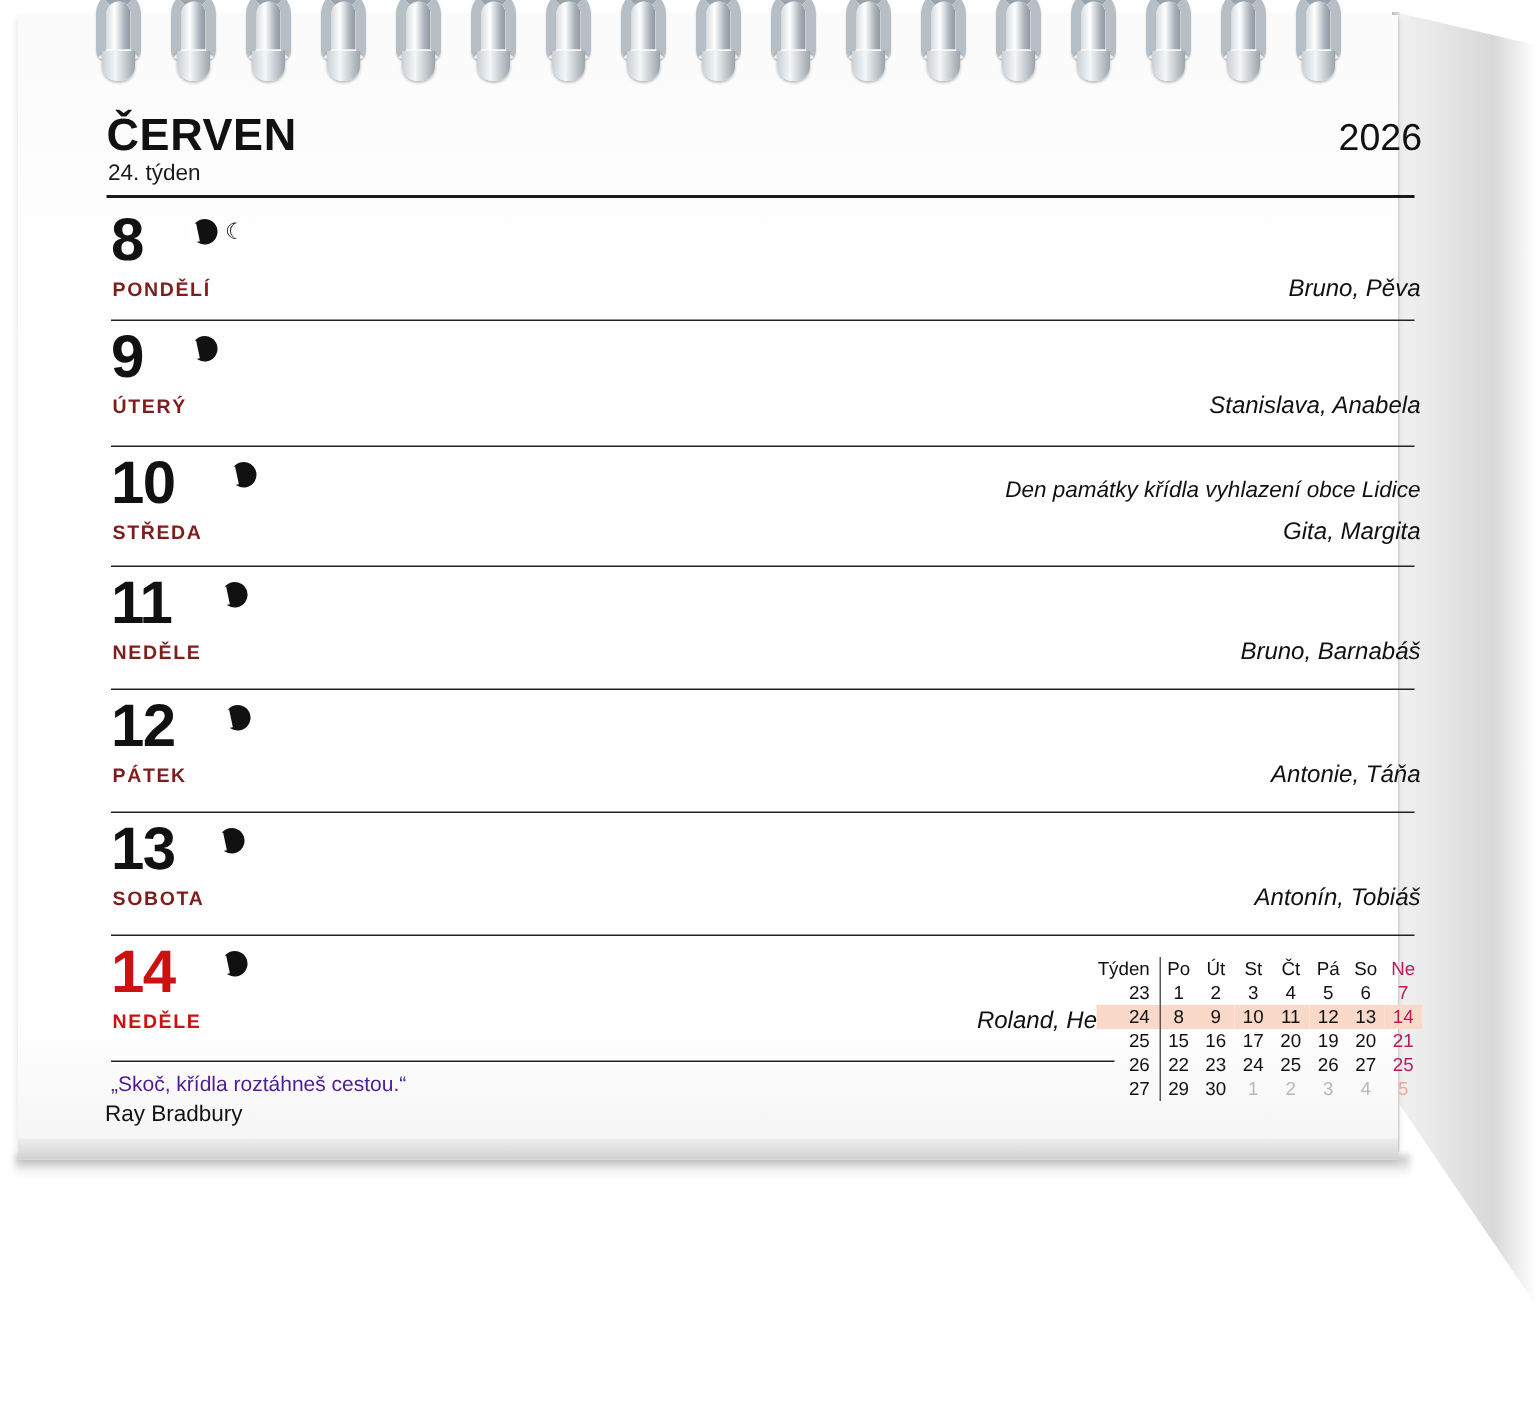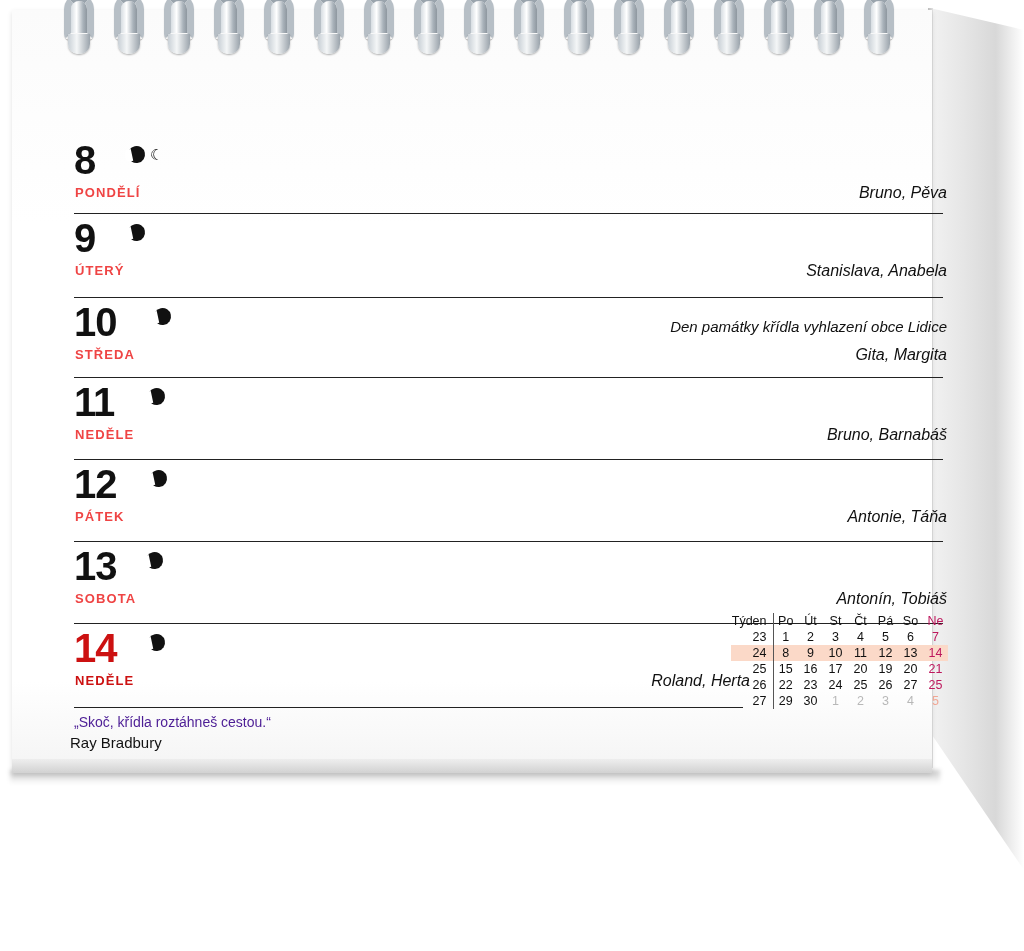--- a/index.html
+++ b/index.html
@@ -141,21 +141,21 @@
   .moon-full::after {
     content:""; position:absolute; left:-3px; top:2px;
     width:7px; height:12px; background:#fff; border-radius:50% 0 0 50%;
   }
   .moon-crescent {
     position: absolute; top: 12px;
     width: 13px; height: 13px; color: #111; font-size: 15px; line-height: 13px;
   }
   .day .dow {
     position: absolute; left: 9px; top: 49px;
-    font-size: 13px; font-weight: bold; letter-spacing: 1.1px; color: #ef4444;
+    font-size: 13px; font-weight: bold; letter-spacing: 1.1px; color: #7f1d1d;
   }
   .day .names {
     position: absolute; right: 3px; top: 48px;
     font-size: 16px; color: #111; font-style: italic;
   }
   .day .event {
     position: absolute; right: 3px; top: 20px;
     font-size: 15px; color: #111; font-style: italic;
   }
   .day .rule {
@@ -180,21 +180,21 @@
     font-size: 14px; color: #4c1d95;
   }
   .quote-author {
     position: absolute; left: 4px; top: 660px;
     font-size: 15px; color: #111;
   }
 
   
   .mini {
     position: absolute;
-    right: 2px; top: 539px;
+    right: 2px; top: 564px;
     font-size: 12.5px;
     color: #111;
     margin-left: 18px;
   }
   .mini table { border-collapse: collapse; }
   .mini th, .mini td {
     width: 25px; height: 16px;
     text-align: center;
     font-weight: normal;
     font-size: 12.5px;
@@ -286,20 +286,26 @@
         <div class="tail"></div>
       </div>
       <div class="ring" style="left: 804px;">
         <div class="arc"></div>
         <div class="tail"></div>
       </div>
     </div>
 
   <div class="page">
 
+    <div class="month-row">
+      <div class="month-name">ČERVEN</div>
+      <div class="week-no">24. týden</div>
+      <div class="year">2026</div>
+      <div class="head-rule"></div>
+    </div>
 
     <div class="days">
 
       <div class="day" id="row-8">
         <div class="num">8</div>
         <div class="moon moon-full" style="left:62px"></div>
         <div class="moon-crescent" style="left:84px">☾</div>
         <div class="dow">PONDĚLÍ</div>
         <div class="names">Bruno, Pěva</div>
         <div class="rule"></div>

